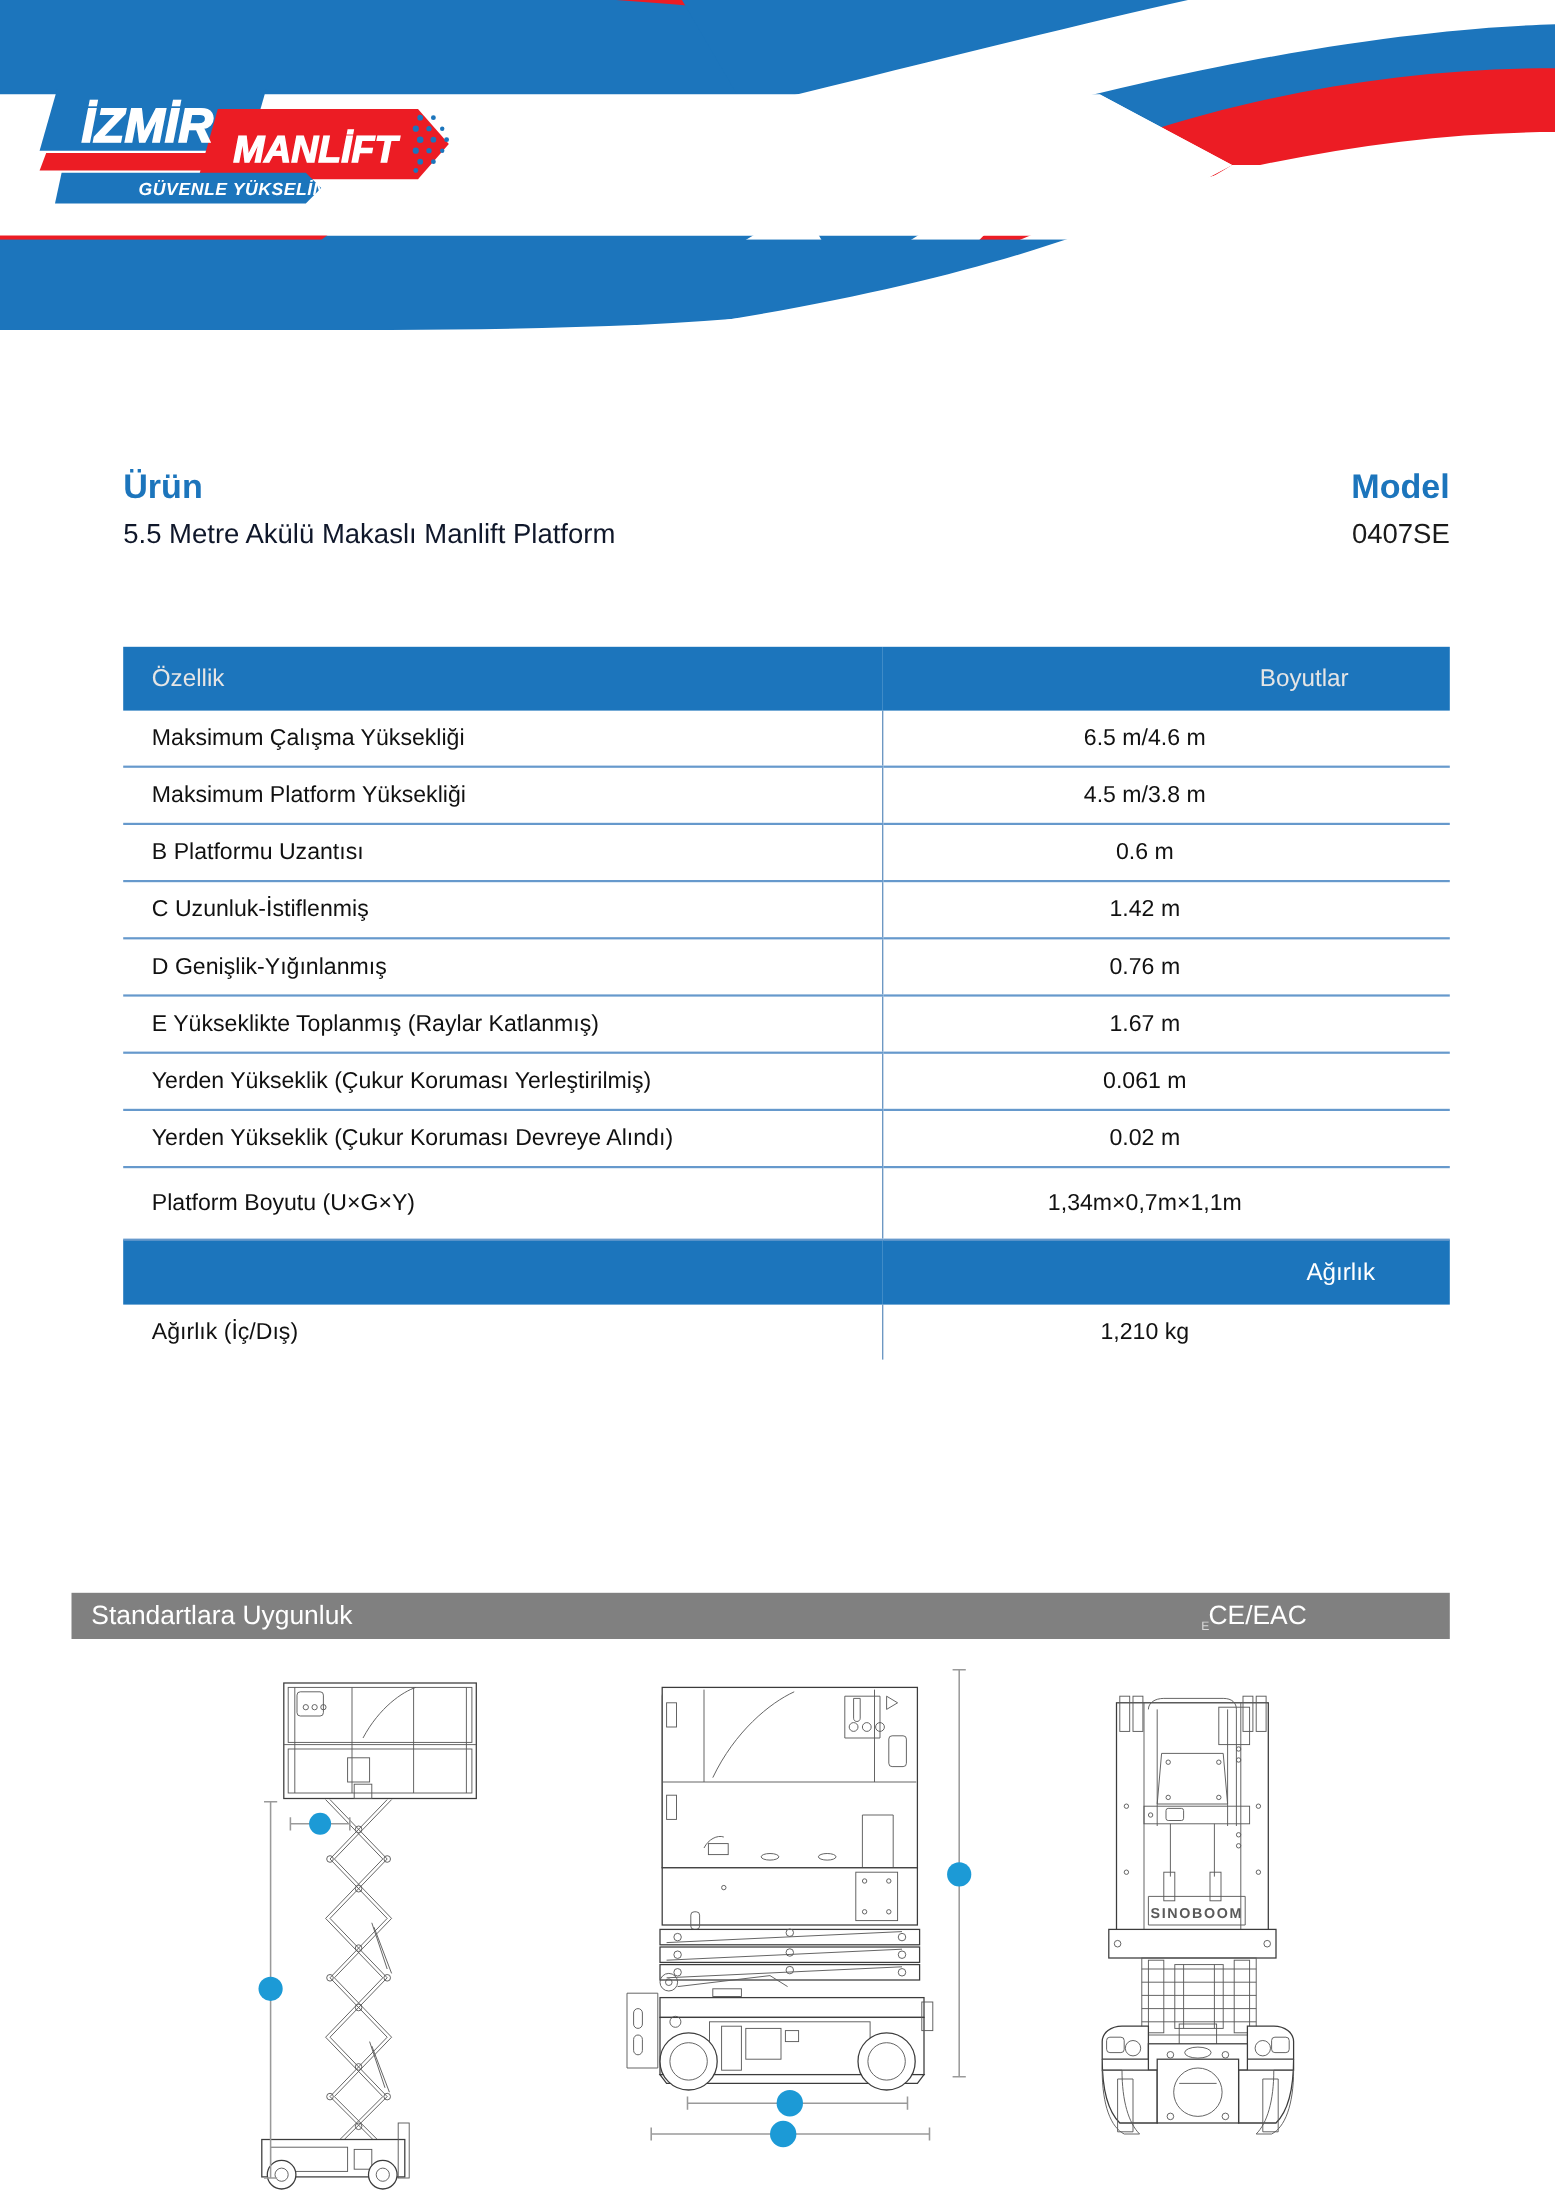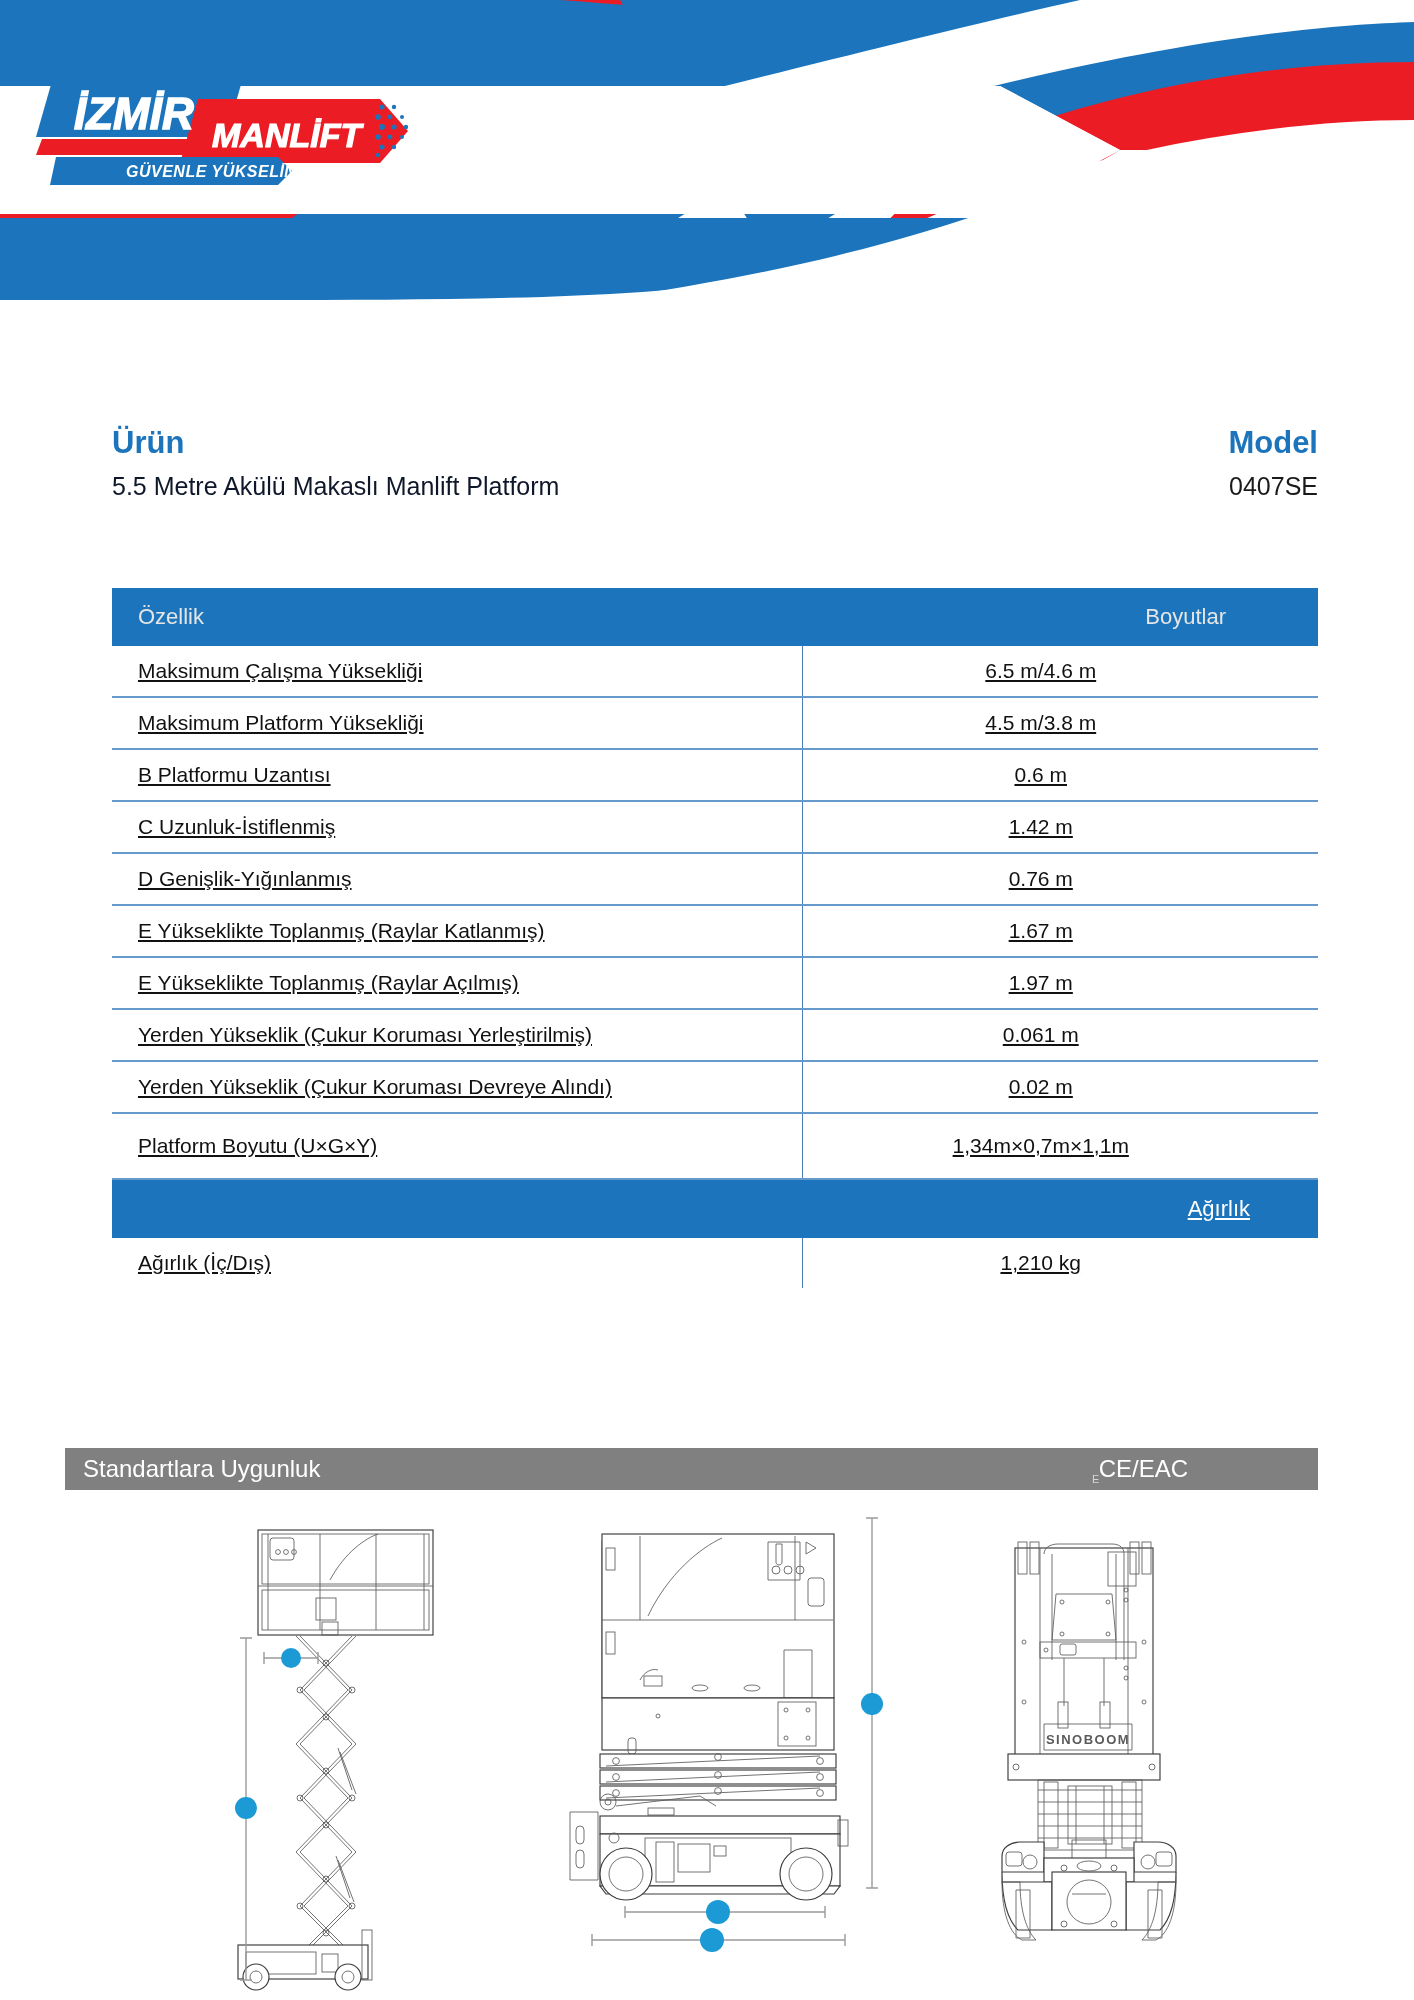--- a/index.html
+++ b/index.html
@@ -103,21 +103,20 @@
     padding-right: 92px;
   }
 
   .spec-table td {
     height: 48px;
     font-size: 21px;
     color: #111111;
     border-bottom: 2px solid #6699cc;
     border-right: 1px solid #4a7fb5;
     vertical-align: middle;
-    text-decoration: underline;
   }
   .spec-table td.lbl {
     text-align: left;
     padding-left: 26px;
   }
   .spec-table td.val {
     text-align: center;
     border-right: none;
     padding-right: 40px;
   }
@@ -290,24 +289,20 @@
       <td class="lbl">C Uzunluk-İstiflenmiş</td>
       <td class="val">1.42 m</td>
     </tr>
     <tr>
       <td class="lbl">D Genişlik-Yığınlanmış</td>
       <td class="val">0.76 m</td>
     </tr>
     <tr>
       <td class="lbl">E Yükseklikte Toplanmış (Raylar Katlanmış)</td>
       <td class="val">1.67 m</td>
-    </tr>
-    <tr>
-      <td class="lbl">E Yükseklikte Toplanmış (Raylar Açılmış)</td>
-      <td class="val">1.97 m</td>
     </tr>
     <tr>
       <td class="lbl">Yerden Yükseklik (Çukur Koruması Yerleştirilmiş)</td>
       <td class="val">0.061 m</td>
     </tr>
     <tr>
       <td class="lbl">Yerden Yükseklik (Çukur Koruması Devreye Alındı)</td>
       <td class="val">0.02 m</td>
     </tr>
     <tr class="tall">

